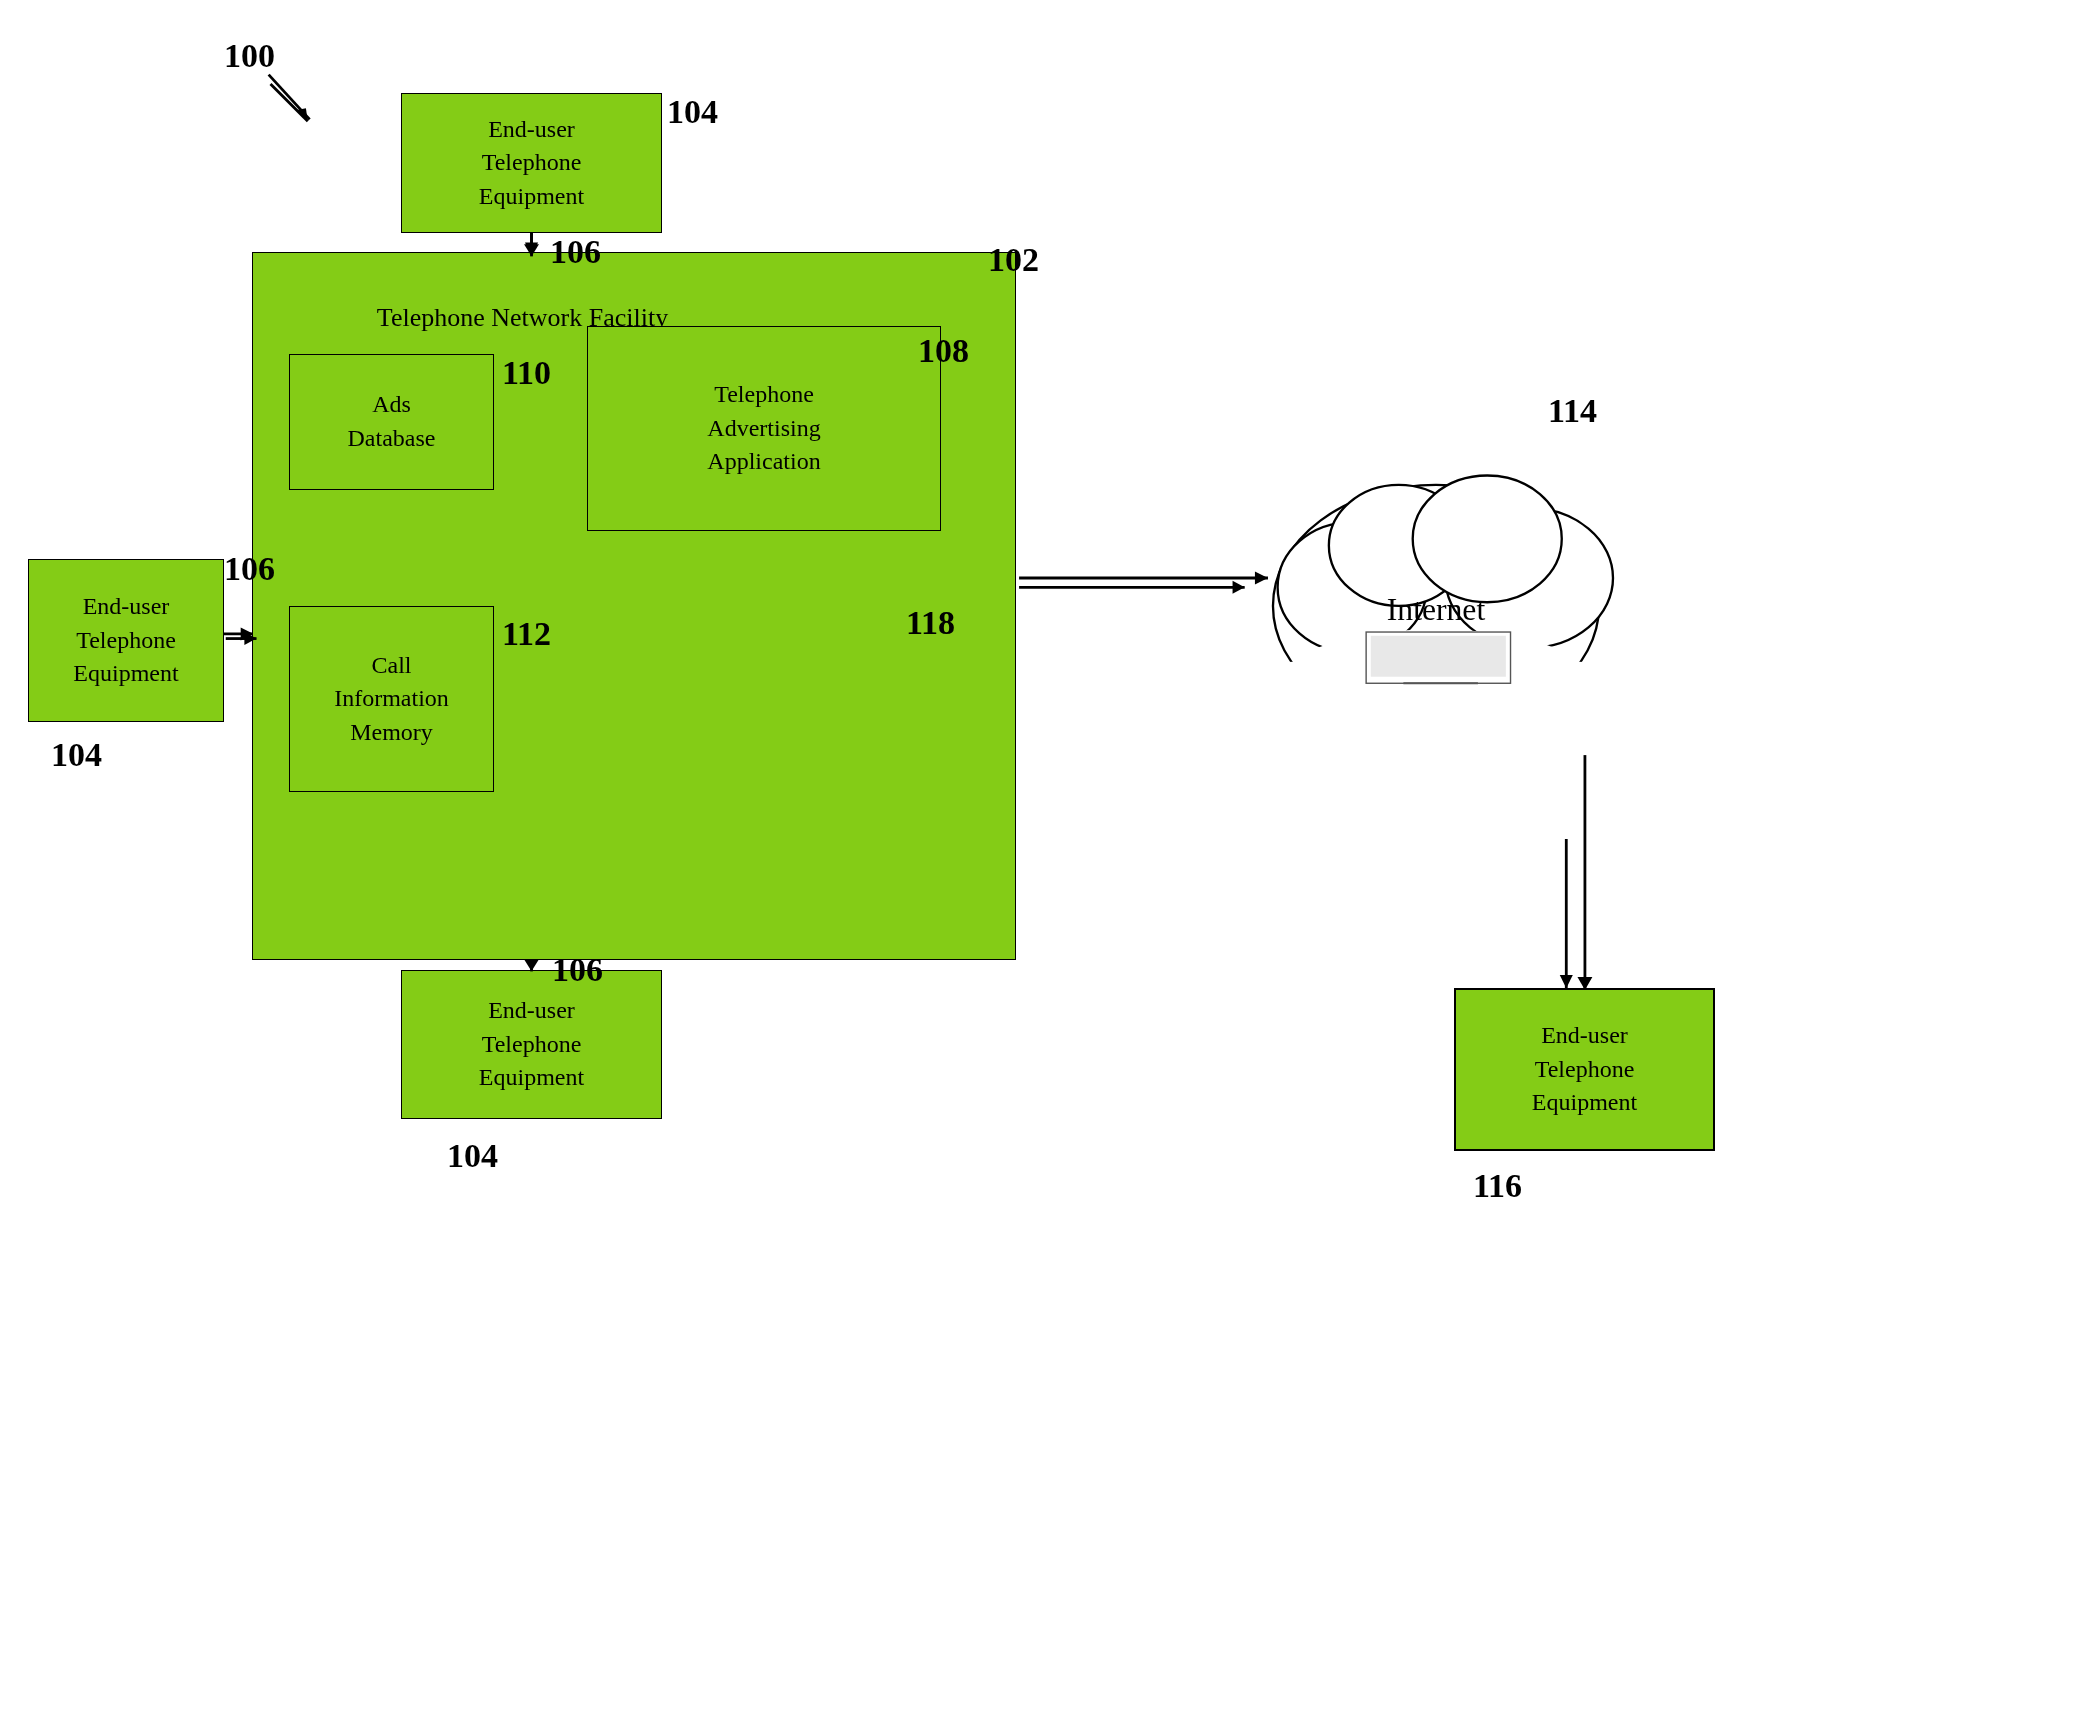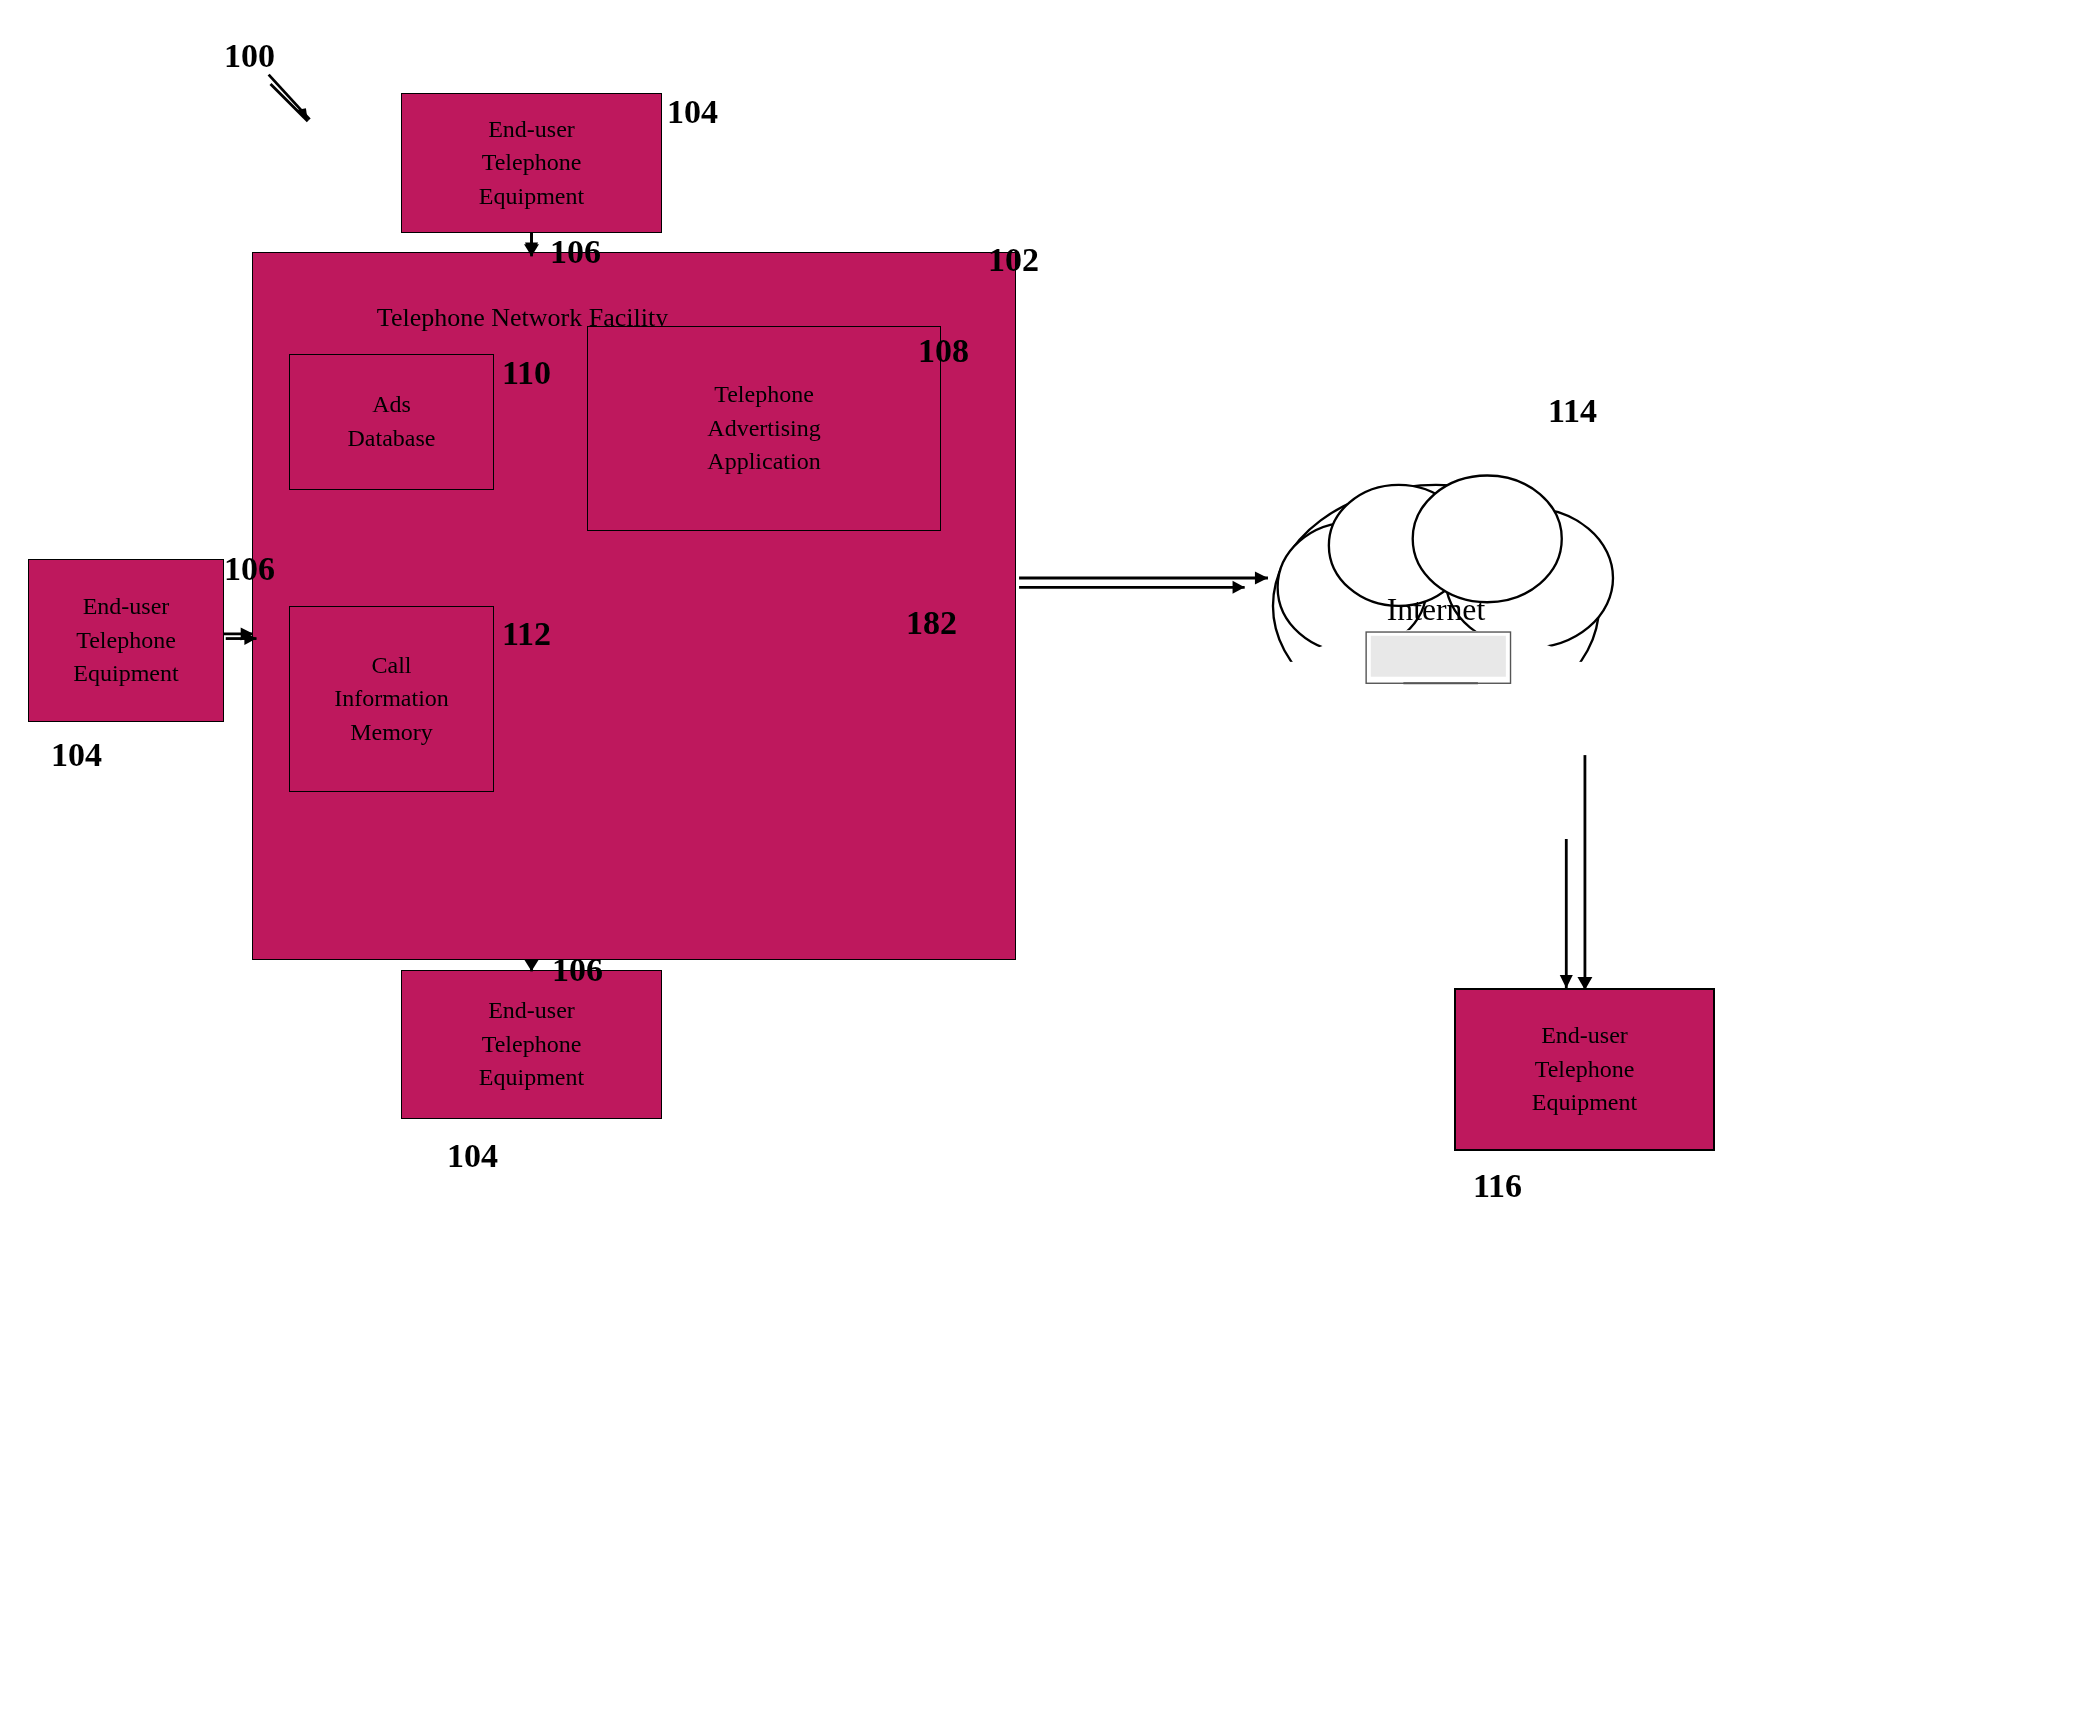--- a/index.html
+++ b/index.html
@@ -22,21 +22,21 @@
     .ref-label {
       font-size: 34px;
       font-weight: bold;
       position: absolute;
     }
 
     
     .box {
       position: absolute;
       border: 1.9px solid #000;
-      background: #be185d;
+      background: #84cc16;
       display: flex;
       align-items: center;
       justify-content: center;
       text-align: center;
       font-size: 26px;
       line-height: 1.4;
     }
 
     
     .box-tnf {
@@ -128,21 +128,21 @@
   <div class="box" style="left:289px; top:606px; width:205px; height:186px; font-size:24px;">
     <span>Call<br>Information<br>Memory</span>
   </div>
 
   <div class="ref-label" style="top:615px; left:502px;">
     <span>112</span>
   </div>
 
 
   <div class="ref-label" style="top:604px; left:906px;">
-    <span>182</span>
+    <span>118</span>
   </div>
 
   <div class="box" style="left:401px; top:93px; width:261px; height:140px; font-size:24px;">
     <span>End-user<br>Telephone<br>Equipment</span>
   </div>
 
   <div class="ref-label" style="top:93px; left:667px;">
     <span>104</span>
   </div>
 

